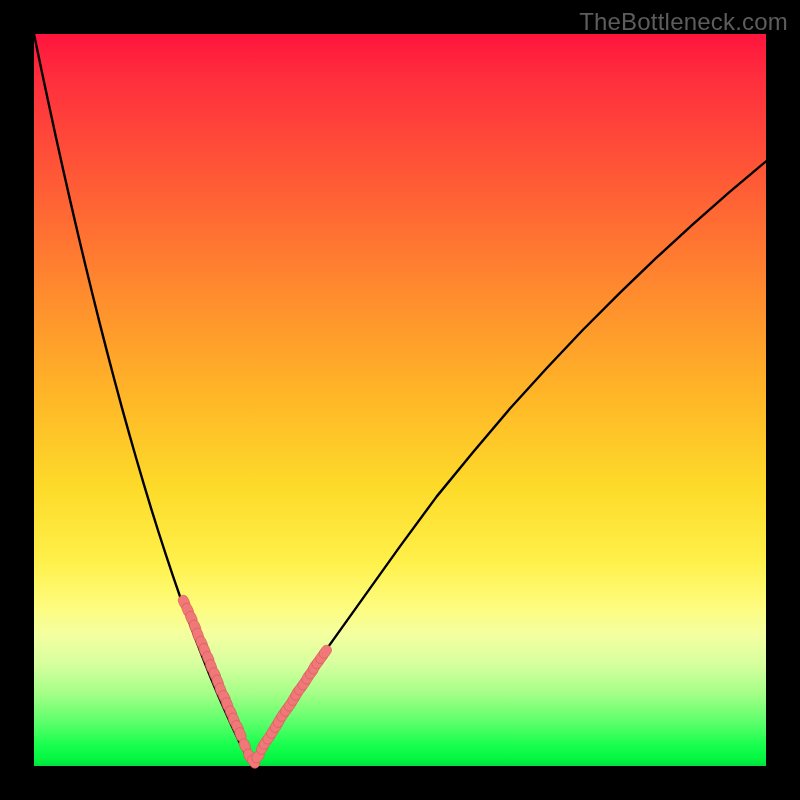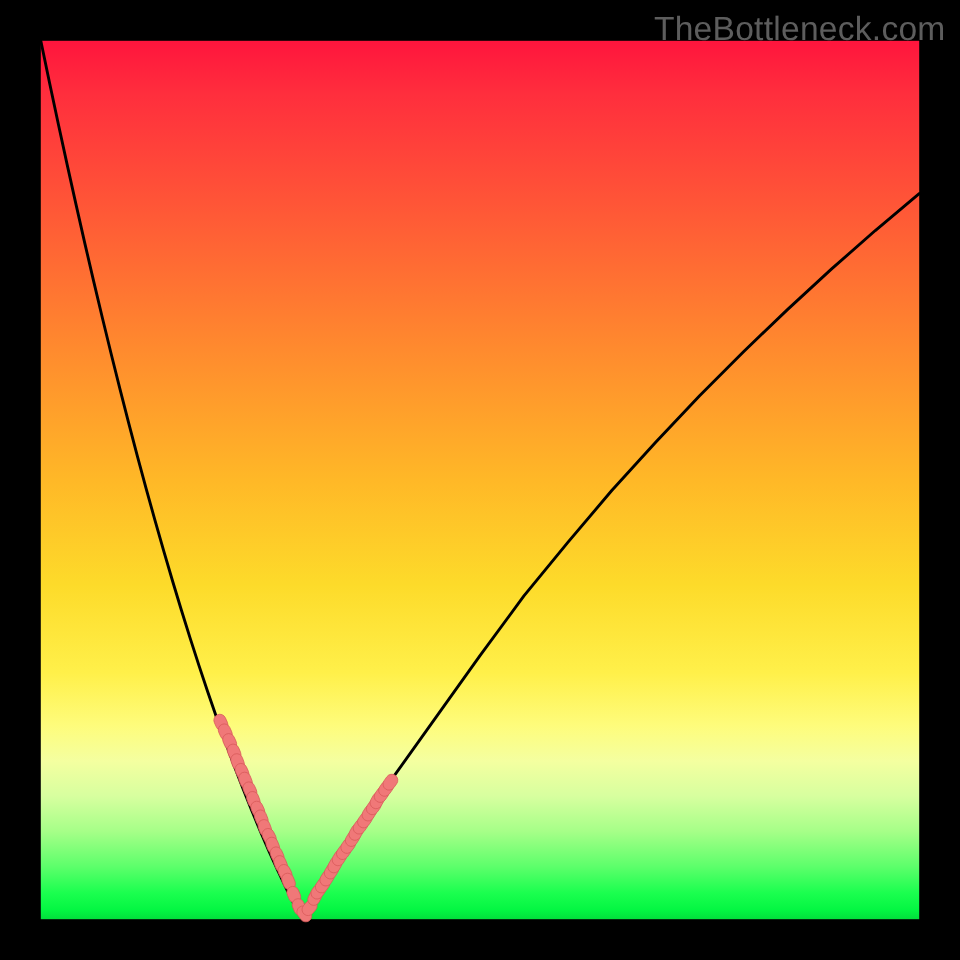--- a/index.html
+++ b/index.html
@@ -40,21 +40,21 @@
       #1bff4f 97%,
       #03f642 99%,
       #02e03c 100%
     );
   }
   .watermark {
     position: absolute;
     top: 8px;
     right: 12px;
     color: #5d5d5d;
-    font-size: 28px;
+    font-size: 24px;
     letter-spacing: 0.2px;
     font-weight: 400;
   }
   svg.curve {
     position: absolute;
     left: 0;
     top: 0;
     width: 732px;
     height: 732px;
     overflow: visible;

